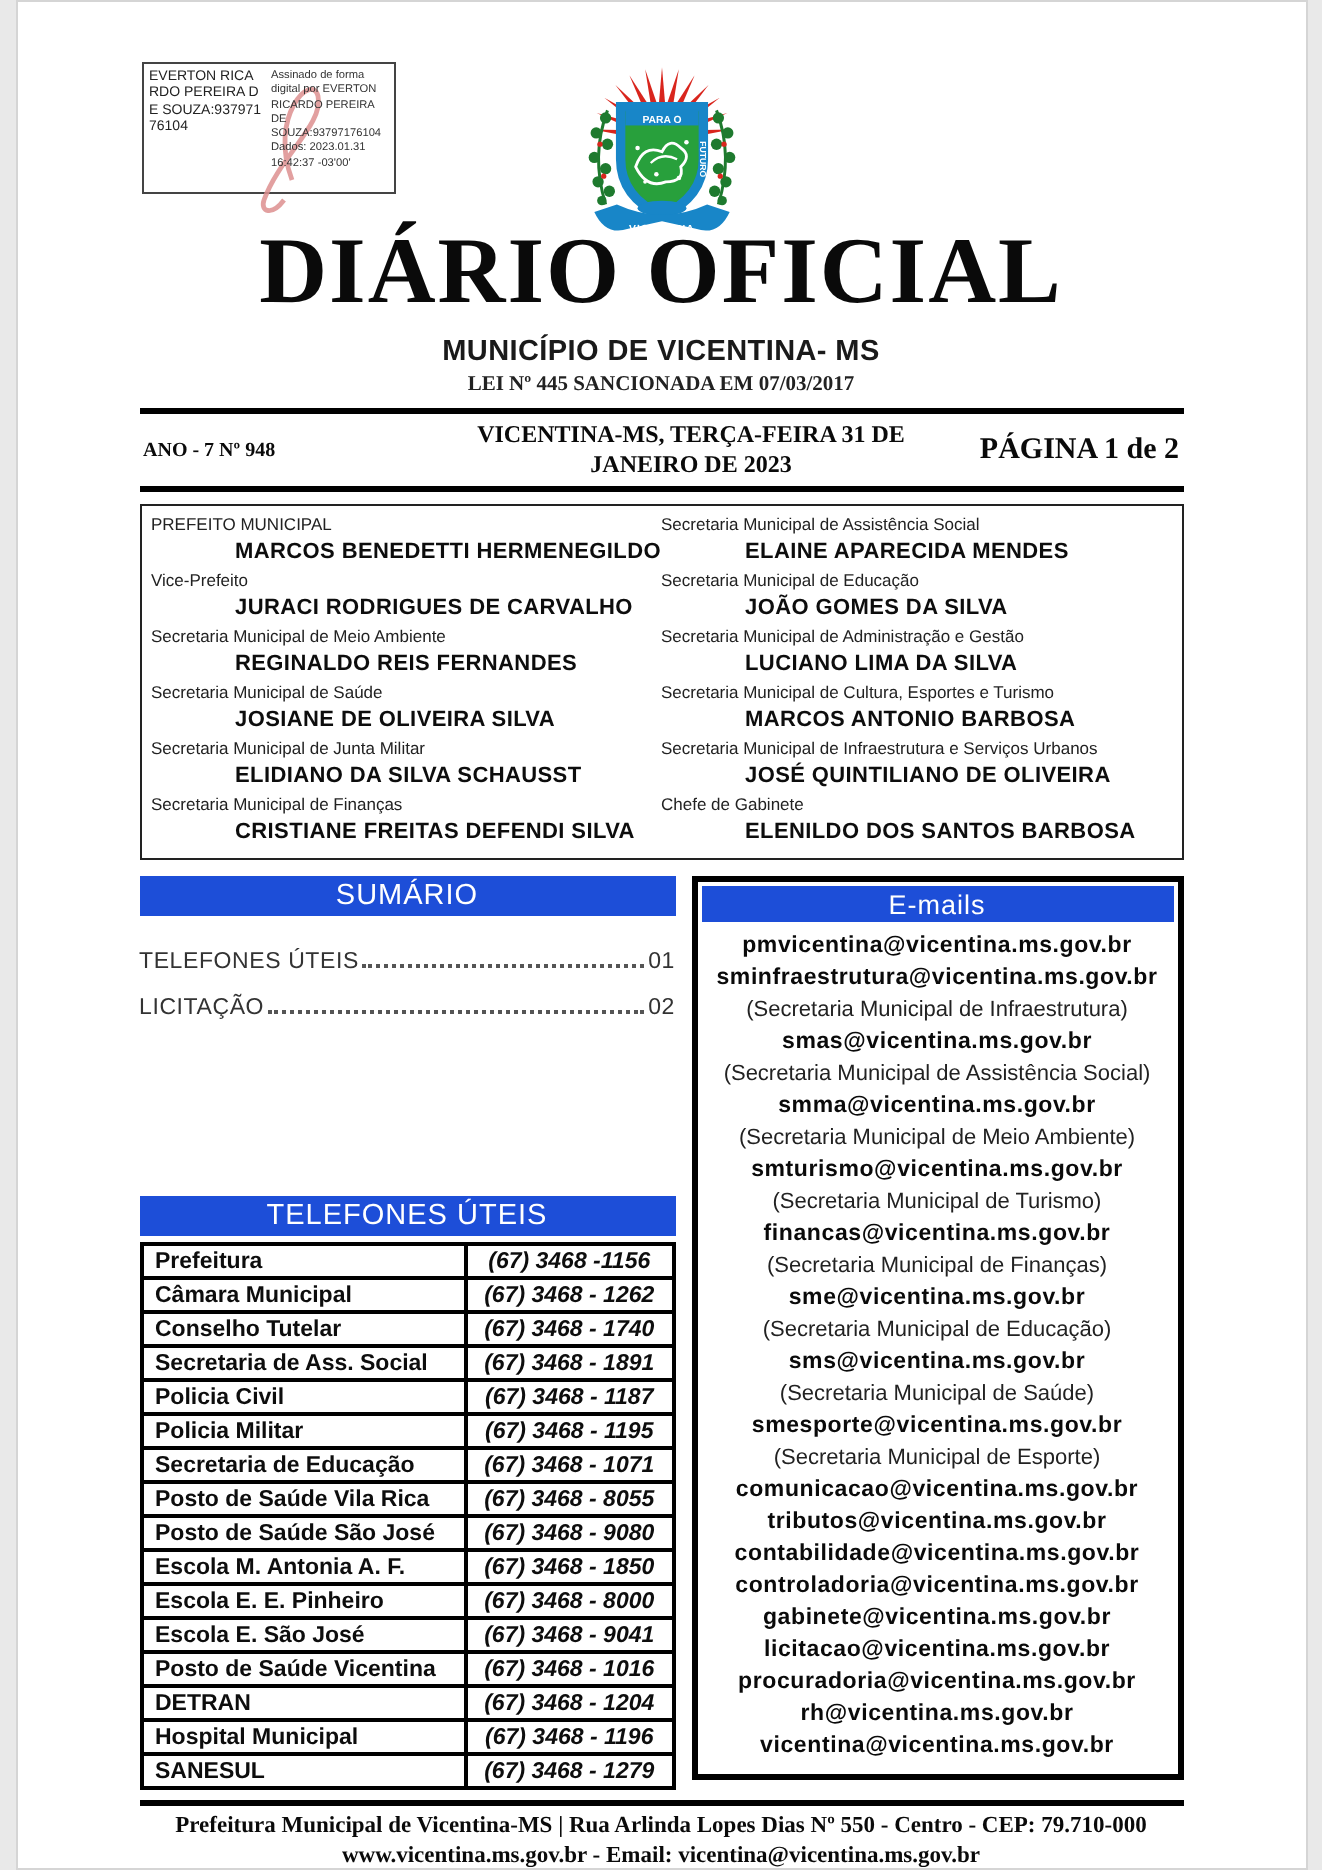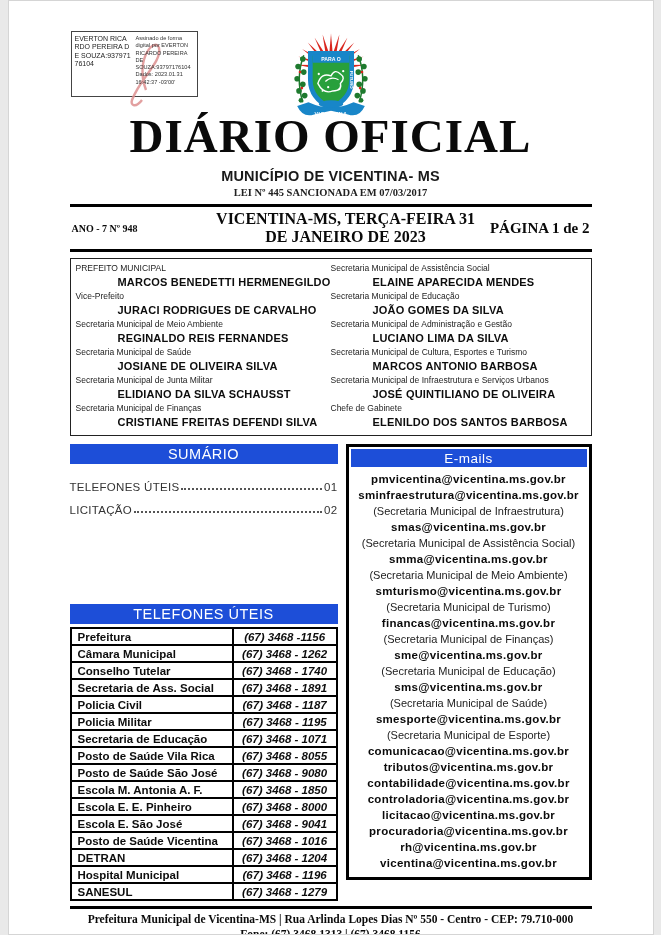--- a/index.html
+++ b/index.html
@@ -26,21 +26,21 @@
     font-size:47px;line-height:1;margin-top:-8px;letter-spacing:1px;color:#0a0a0a;
   }
   .muni{text-align:center;font-size:14.5px;font-weight:700;margin-top:8px;letter-spacing:.2px;color:#1a1a1a;}
   .law{text-align:center;font-family:"Liberation Serif",serif;font-size:10.5px;font-weight:600;margin-top:3px;color:#222;}
   .infobar{
     margin:6px 61px 0;border-top:3px solid #000;border-bottom:3px solid #000;
     display:flex;align-items:center;padding:3px 2px;
     font-family:"Liberation Serif",serif;font-weight:700;color:#0a0a0a;
   }
   .edition{font-size:10px;width:140px;}
-  .dateline{flex:1;text-align:center;font-size:16px;}
+  .dateline{flex:1;text-align:center;font-size:12px;}
   .pageind{width:110px;text-align:right;font-size:15px;}
   
   .officials{
     margin:6px 61px 0;border:1.5px solid #222;display:flex;
     padding:3px 5px 5px;box-sizing:border-box;
   }
   .ocol{width:50%;}
   .orole{font-size:8.5px;line-height:13px;color:#222;}
   .oname{font-size:11px;font-weight:700;line-height:15px;padding-left:42px;letter-spacing:.2px;color:#0d0d0d;}
   
@@ -301,28 +301,30 @@
           <div class="email-line email">sme@vicentina.ms.gov.br</div>
           <div class="email-line desc">(Secretaria Municipal de Educação)</div>
           <div class="email-line email">sms@vicentina.ms.gov.br</div>
           <div class="email-line desc">(Secretaria Municipal de Saúde)</div>
           <div class="email-line email">smesporte@vicentina.ms.gov.br</div>
           <div class="email-line desc">(Secretaria Municipal de Esporte)</div>
           <div class="email-line email">comunicacao@vicentina.ms.gov.br</div>
           <div class="email-line email">tributos@vicentina.ms.gov.br</div>
           <div class="email-line email">contabilidade@vicentina.ms.gov.br</div>
           <div class="email-line email">controladoria@vicentina.ms.gov.br</div>
+          <div class="email-line email">gabinete@vicentina.ms.gov.br</div>
           <div class="email-line email">licitacao@vicentina.ms.gov.br</div>
           <div class="email-line email">procuradoria@vicentina.ms.gov.br</div>
           <div class="email-line email">rh@vicentina.ms.gov.br</div>
           <div class="email-line email">vicentina@vicentina.ms.gov.br</div>
         </div>
       </div>
     </div>
 
   </div>
 
   <div class="footer">
     <div class="footer-line">Prefeitura Municipal de Vicentina-MS | Rua Arlinda Lopes Dias Nº 550 - Centro - CEP: 79.710-000</div>
+    <div class="footer-line">www.vicentina.ms.gov.br - Email: vicentina@vicentina.ms.gov.br</div>
     <div class="footer-line">Fone: (67) 3468 1313 | (67) 3468 1156</div>
   </div>
 
 </div>
 
 </body></html>

